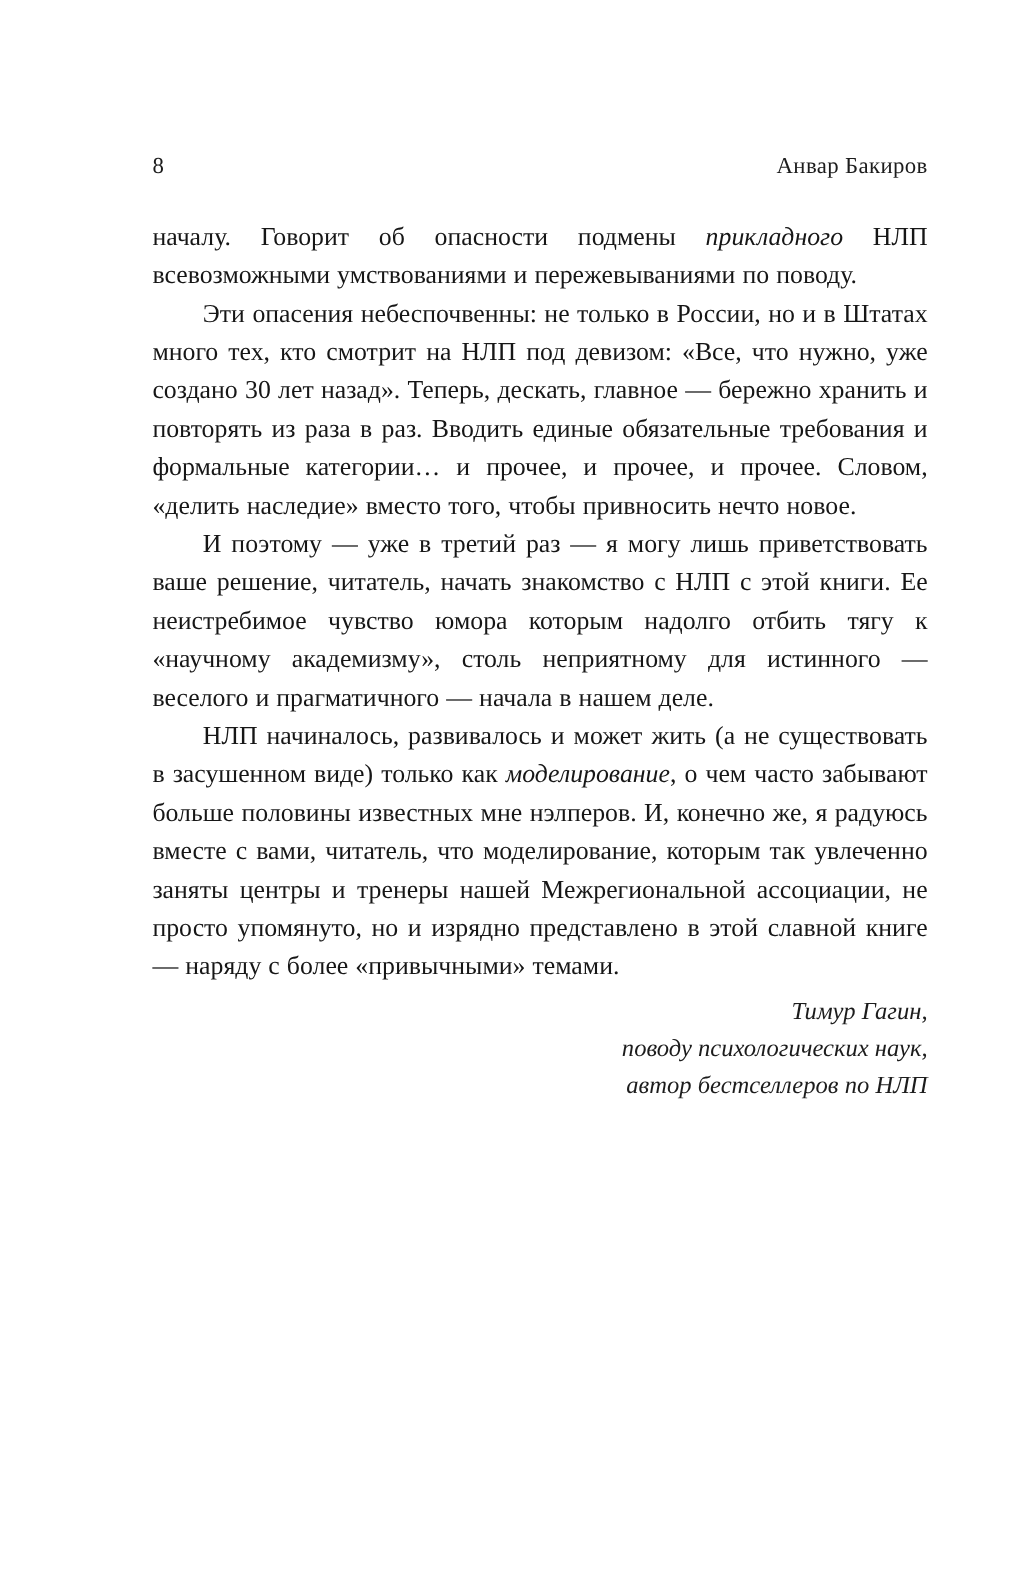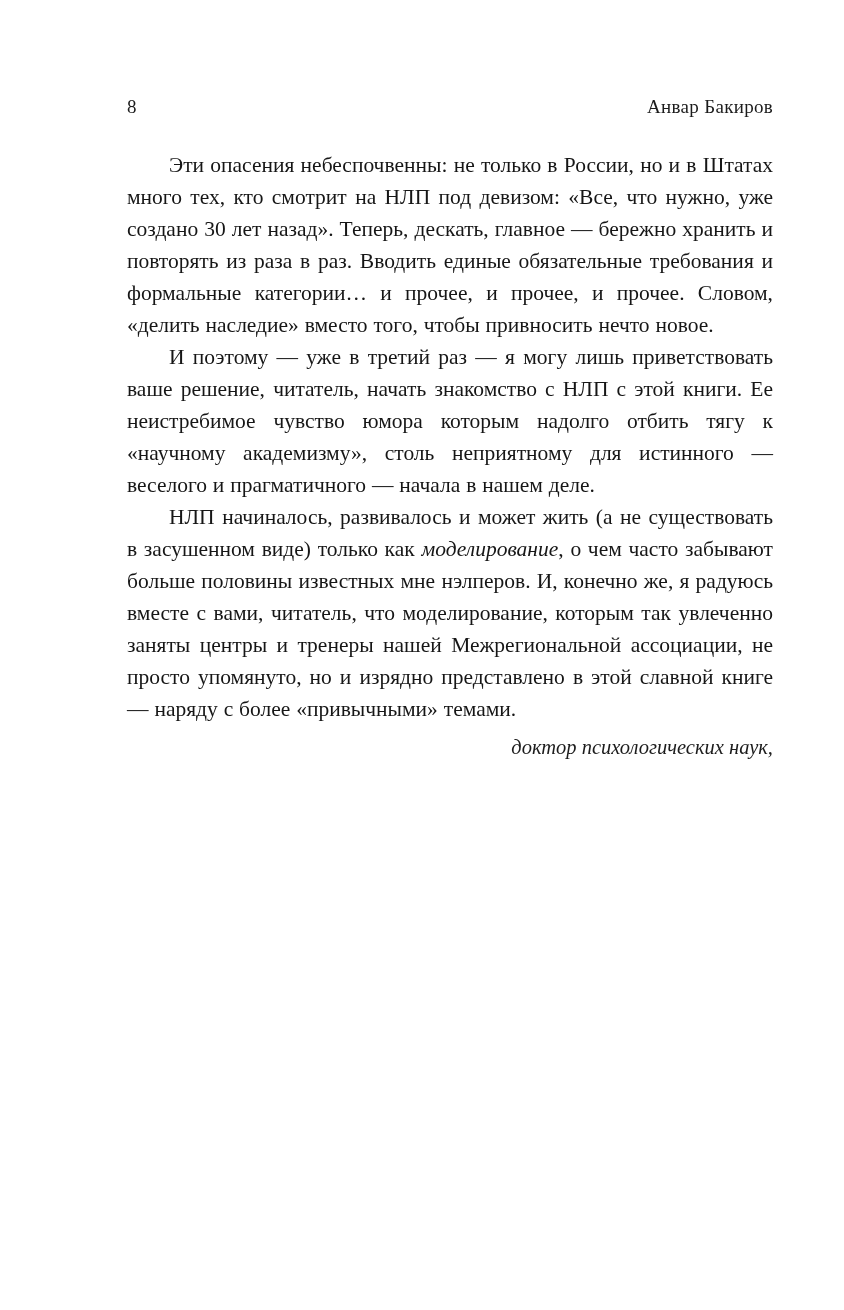--- a/index.html
+++ b/index.html
@@ -34,20 +34,21 @@
     color: #1c1c1c;
   }
 
   .running-head .page-number {
     font-size: 19px;
   }
 
   .running-head .author {
     font-size: 19px;
     letter-spacing: 0.3px;
+    margin-top: 32px;
   }
 
   .body-text {
     margin-top: 31px;
     font-size: 21.5px;
     line-height: 32px;
     text-align: justify;
     hyphens: auto;
     -webkit-hyphens: auto;
     word-spacing: 0.5px;
@@ -80,23 +81,26 @@
 
 <div class="page">
   <div class="content">
 
     <div class="running-head">
       <span class="page-number">8</span>
       <span class="author">Анвар Бакиров</span>
     </div>
 
     <div class="body-text">
+        <p class="para"><span>началу. Говорит об опасности подмены </span><span class="em">прикладного</span><span> НЛП всевозможными умствованиями и пережевываниями по поводу.</span></p>
         <p class="para indent"><span>Эти опасения небеспочвенны: не только в России, но и в Штатах много тех, кто смотрит на НЛП под девизом: «Все, что нужно, уже создано 30 лет назад». Теперь, дескать, главное — бережно хранить и повторять из раза в раз. Вводить единые обязательные требования и формальные категории… и прочее, и прочее, и прочее. Словом, «делить наследие» вместо того, чтобы привносить нечто новое.</span></p>
         <p class="para indent"><span>И поэтому — уже в третий раз — я могу лишь приветствовать ваше решение, читатель, начать знакомство с НЛП с этой книги. Ее неистребимое чувство юмора которым надолго отбить тягу к «научному академизму», столь неприятному для истинного — веселого и прагматичного — начала в нашем деле.</span></p>
         <p class="para indent"><span>НЛП начиналось, развивалось и может жить (а не существовать в засушенном виде) только как </span><span class="em">моделирование</span><span>, о чем часто забывают больше половины известных мне нэлперов. И, конечно же, я радуюсь вместе с вами, читатель, что моделирование, которым так увлеченно заняты центры и тренеры нашей Межрегиональной ассоциации, не просто упомянуто, но и изрядно представлено в этой славной книге — наряду с более «привычными» темами.</span></p>
       </div>
 
     <div class="signature">
-        <div class="sig-line">доктор психологических наук,</div>
+        <div class="sig-line">Тимур Гагин,</div>
+        <div class="sig-line">поводу психологических наук,</div>
+        <div class="sig-line">автор бестселлеров по НЛП</div>
       </div>
 
   </div>
 </div>
 
 </body></html>

